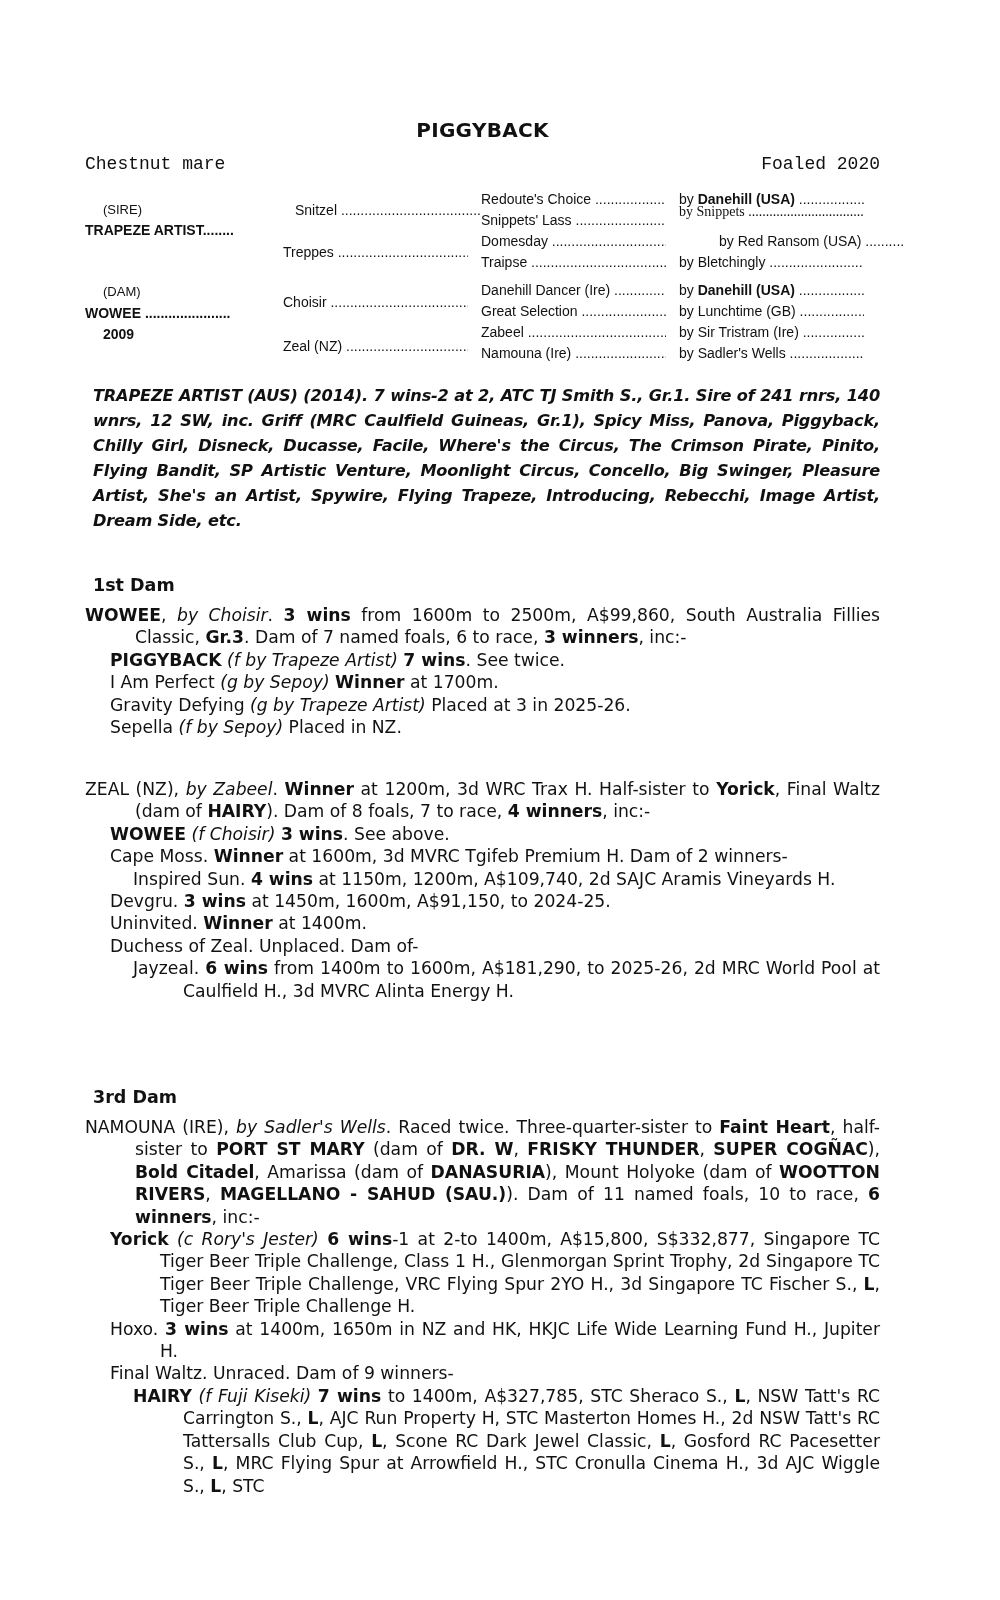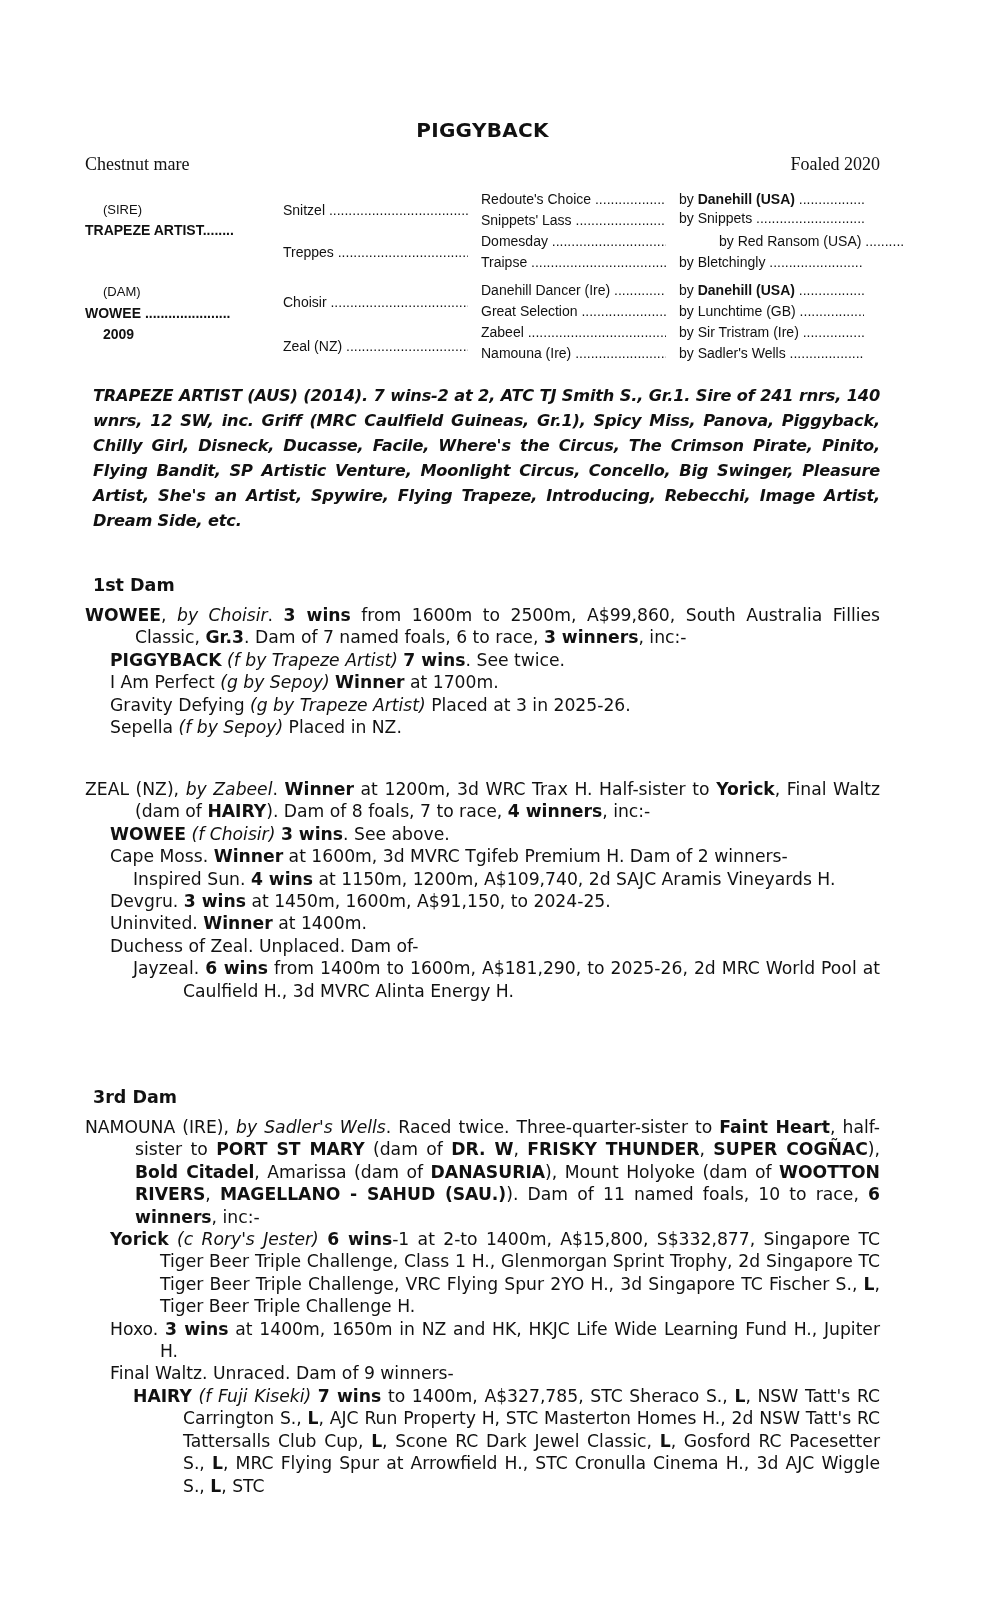--- a/index.html
+++ b/index.html
@@ -1,19 +1,19 @@
 <!DOCTYPE html>
 <html><head>
 <meta charset="utf-8">
 <style>
   html, body { margin: 0; padding: 0; background: #ffffff; }
   body { width: 1000px; height: 1600px; position: relative; overflow: hidden; color: #111; font-family: "DejaVu Sans", sans-serif; }
   .page { position: absolute; left: 85px; top: 0; width: 795px; }
   .title { position: absolute; top: 118px; left: 0; width: 795px; text-align: center; font-weight: bold; font-size: 20px; letter-spacing: 0.3px; }
-  .subline { position: absolute; top: 154px; left: 0; width: 795px; font-size: 18px; display: flex; justify-content: space-between; font-family: Liberation Serif, serif; }
+  .subline { position: absolute; top: 154px; left: 0; width: 795px; font-size: 18px; display: flex; justify-content: space-between; font-family: Liberation Mono, monospace; }
   .ped { position: absolute; top: 190px; left: 0; width: 795px; height: 180px; font-family: "Liberation Sans", sans-serif; font-size: 14px; }
   .ped .cell { position: absolute; white-space: nowrap; overflow: hidden; }
   .ped .lbl { font-size: 13px; }
   .ped .b { font-weight: bold; }
   .dots::after { content: " ............................................"; }
   .stallion { position: absolute; top: 383px; left: 8px; width: 787px; font-family: "DejaVu Sans", sans-serif; font-weight: bold; font-style: italic; font-size: 16.2px; line-height: 25px; text-align: justify; letter-spacing: -0.2px; }
   .fam { position: absolute; left: 0; width: 795px; font-family: "DejaVu Sans", sans-serif; font-size: 17.2px; line-height: 22.4px; }
   .fam h3 { margin: 8px; font-size: 17.5px; font-weight: bold; line-height: 22px; }
   .p { text-align: justify; }
   .l0 { padding-left: 50px; text-indent: -50px; }
@@ -33,36 +33,36 @@
     <span>Foaled 2020</span>
   </div>
 
   <div class="ped">
     <div class="cell lbl" style="left:18px;top:12px;">(SIRE)</div>
     <div class="cell b" style="left:0;top:32px;width:185px;">TRAPEZE ARTIST........</div>
     <div class="cell lbl" style="left:18px;top:94px;">(DAM)</div>
     <div class="cell b" style="left:0;top:115px;width:185px;">WOWEE ......................</div>
     <div class="cell b" style="left:18px;top:136px;">2009</div>
 
-    <div class="cell" style="left:198px;top:12px;width:185px;"><span>Snitzel</span><span class="dots"></span></div>
+    <div class="cell" style="left:210px;top:12px;width:185px;"><span>Snitzel</span><span class="dots"></span></div>
     <div class="cell" style="left:198px;top:54px;width:185px;"><span>Treppes</span><span class="dots"></span></div>
     <div class="cell" style="left:198px;top:104px;width:185px;"><span>Choisir</span><span class="dots"></span></div>
     <div class="cell" style="left:198px;top:148px;width:185px;"><span>Zeal (NZ)</span><span class="dots"></span></div>
 
     <div class="cell" style="left:396px;top:1px;width:185px;"><span>Redoute's Choice</span><span class="dots"></span></div>
     <div class="cell" style="left:396px;top:22px;width:185px;"><span>Snippets' Lass</span><span class="dots"></span></div>
     <div class="cell" style="left:396px;top:43px;width:185px;"><span>Domesday</span><span class="dots"></span></div>
     <div class="cell" style="left:396px;top:64px;width:185px;"><span>Traipse</span><span class="dots"></span></div>
     <div class="cell" style="left:396px;top:92px;width:185px;"><span>Danehill Dancer (Ire)</span><span class="dots"></span></div>
     <div class="cell" style="left:396px;top:113px;width:185px;"><span>Great Selection</span><span class="dots"></span></div>
     <div class="cell" style="left:396px;top:134px;width:185px;"><span>Zabeel</span><span class="dots"></span></div>
     <div class="cell" style="left:396px;top:155px;width:185px;"><span>Namouna (Ire)</span><span class="dots"></span></div>
 
     <div class="cell" style="left:594px;top:1px;width:185px;"><span>by</span> <span class="b">Danehill (USA)</span><span class="dots"></span></div>
-    <div class="cell" style="left:594px;top:20px;width:185px;"><span>by</span> <span>Snippets</span><span class="dots"></span></div>
+    <div class="cell" style="left:594px;top:14px;width:185px;font-family:Liberation Serif, serif;"><span>by</span> <span>Snippets</span><span class="dots"></span></div>
     <div class="cell" style="left:594px;top:43px;width:185px;margin-left:40px;"><span>by</span> <span>Red Ransom (USA)</span><span class="dots"></span></div>
     <div class="cell" style="left:594px;top:64px;width:185px;"><span>by</span> <span>Bletchingly</span><span class="dots"></span></div>
     <div class="cell" style="left:594px;top:92px;width:185px;"><span>by</span> <span class="b">Danehill (USA)</span><span class="dots"></span></div>
     <div class="cell" style="left:594px;top:113px;width:185px;"><span>by</span> <span>Lunchtime (GB)</span><span class="dots"></span></div>
     <div class="cell" style="left:594px;top:134px;width:185px;"><span>by</span> <span>Sir Tristram (Ire)</span><span class="dots"></span></div>
     <div class="cell" style="left:594px;top:155px;width:185px;"><span>by</span> <span>Sadler's Wells</span><span class="dots"></span></div>
   </div>
 
   <div class="stallion">TRAPEZE ARTIST (AUS) (2014). 7 wins-2 at 2, ATC TJ Smith S., Gr.1. Sire of 241 rnrs, 140 wnrs, 12 SW, inc. Griff (MRC Caulfield Guineas, Gr.1), Spicy Miss, Panova, Piggyback, Chilly Girl, Disneck, Ducasse, Facile, Where's the Circus, The Crimson Pirate, Pinito, Flying Bandit, SP Artistic Venture, Moonlight Circus, Concello, Big Swinger, Pleasure Artist, She's an Artist, Spywire, Flying Trapeze, Introducing, Rebecchi, Image Artist, Dream Side, etc.</div>
 

